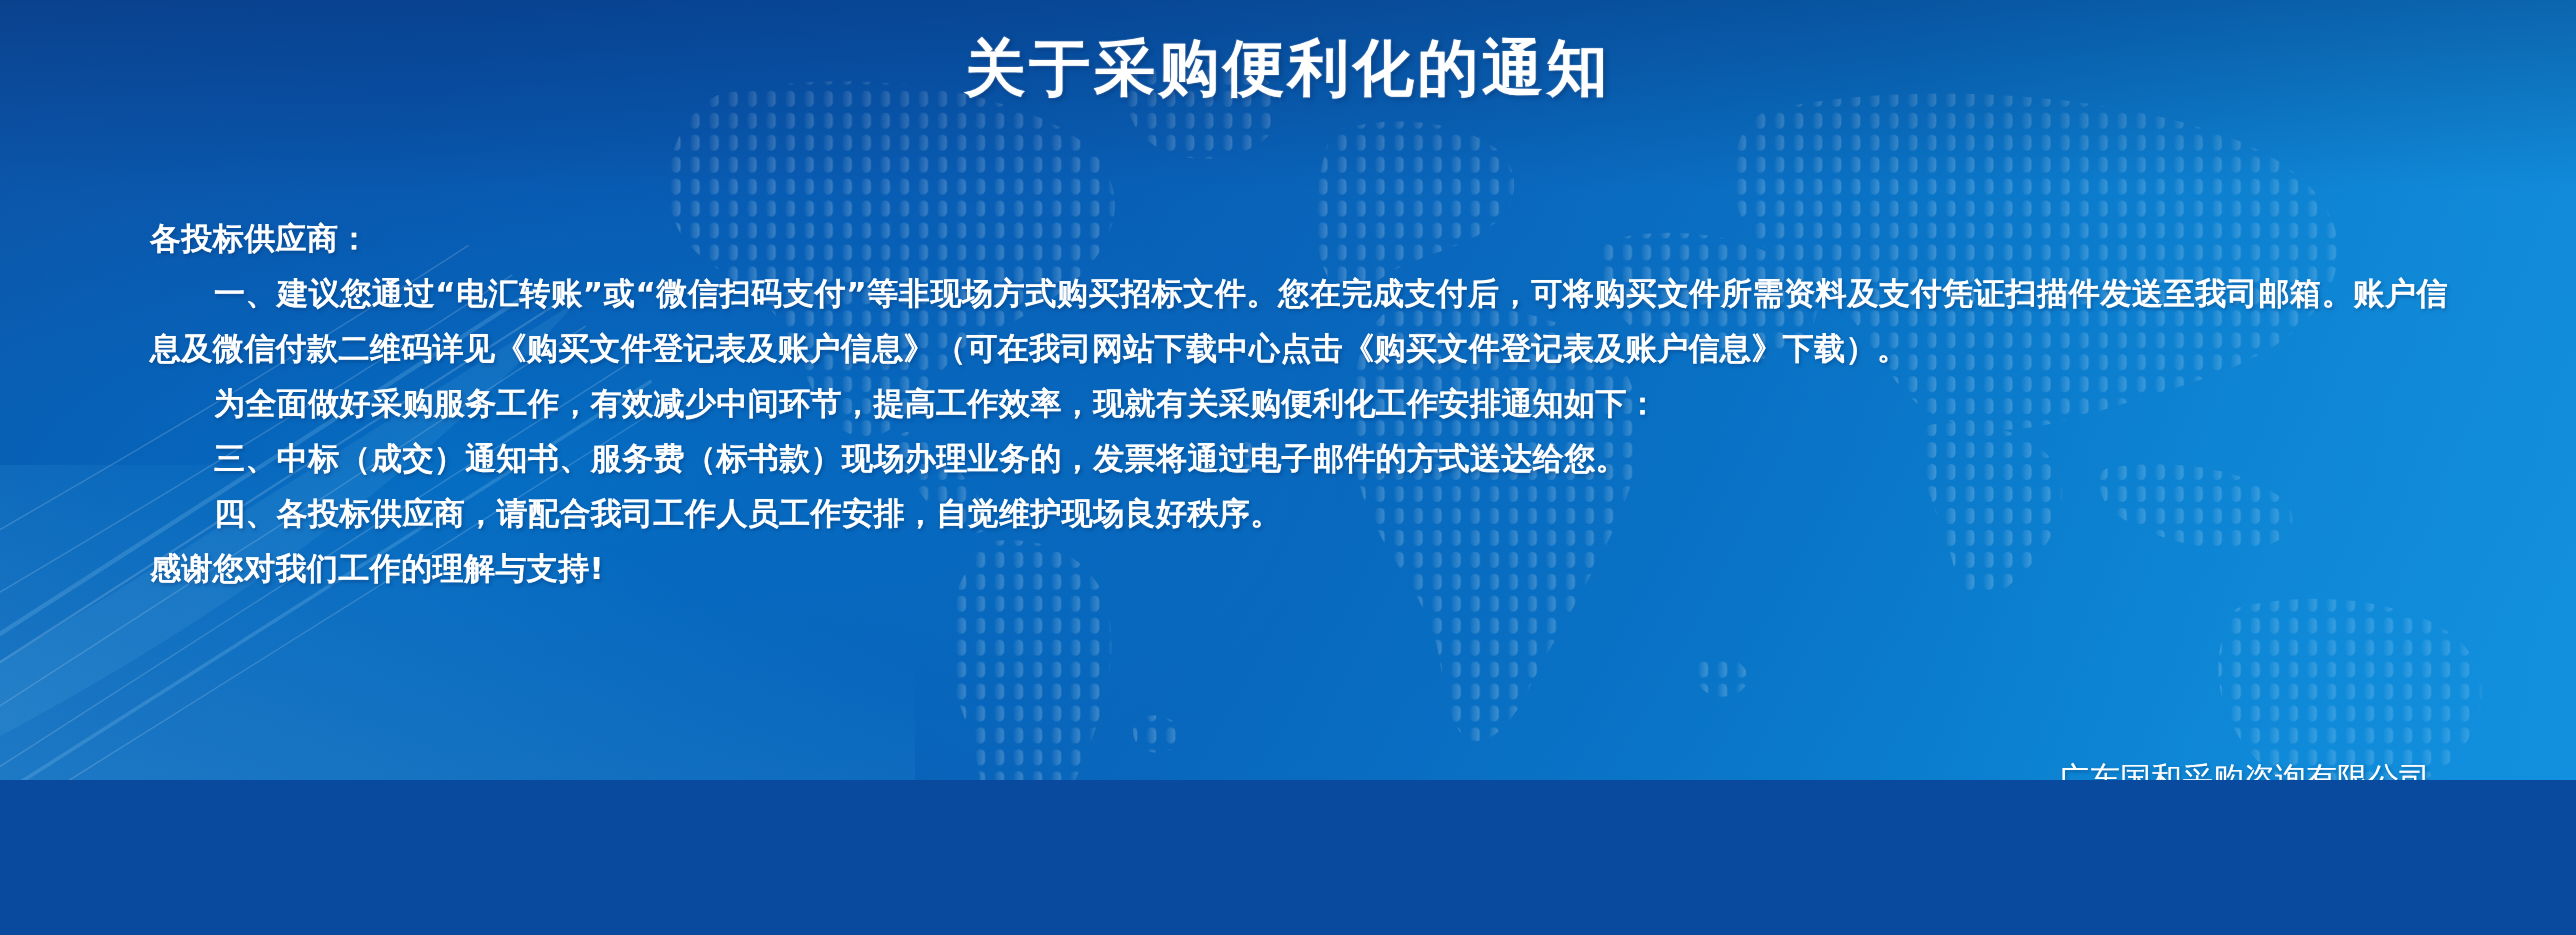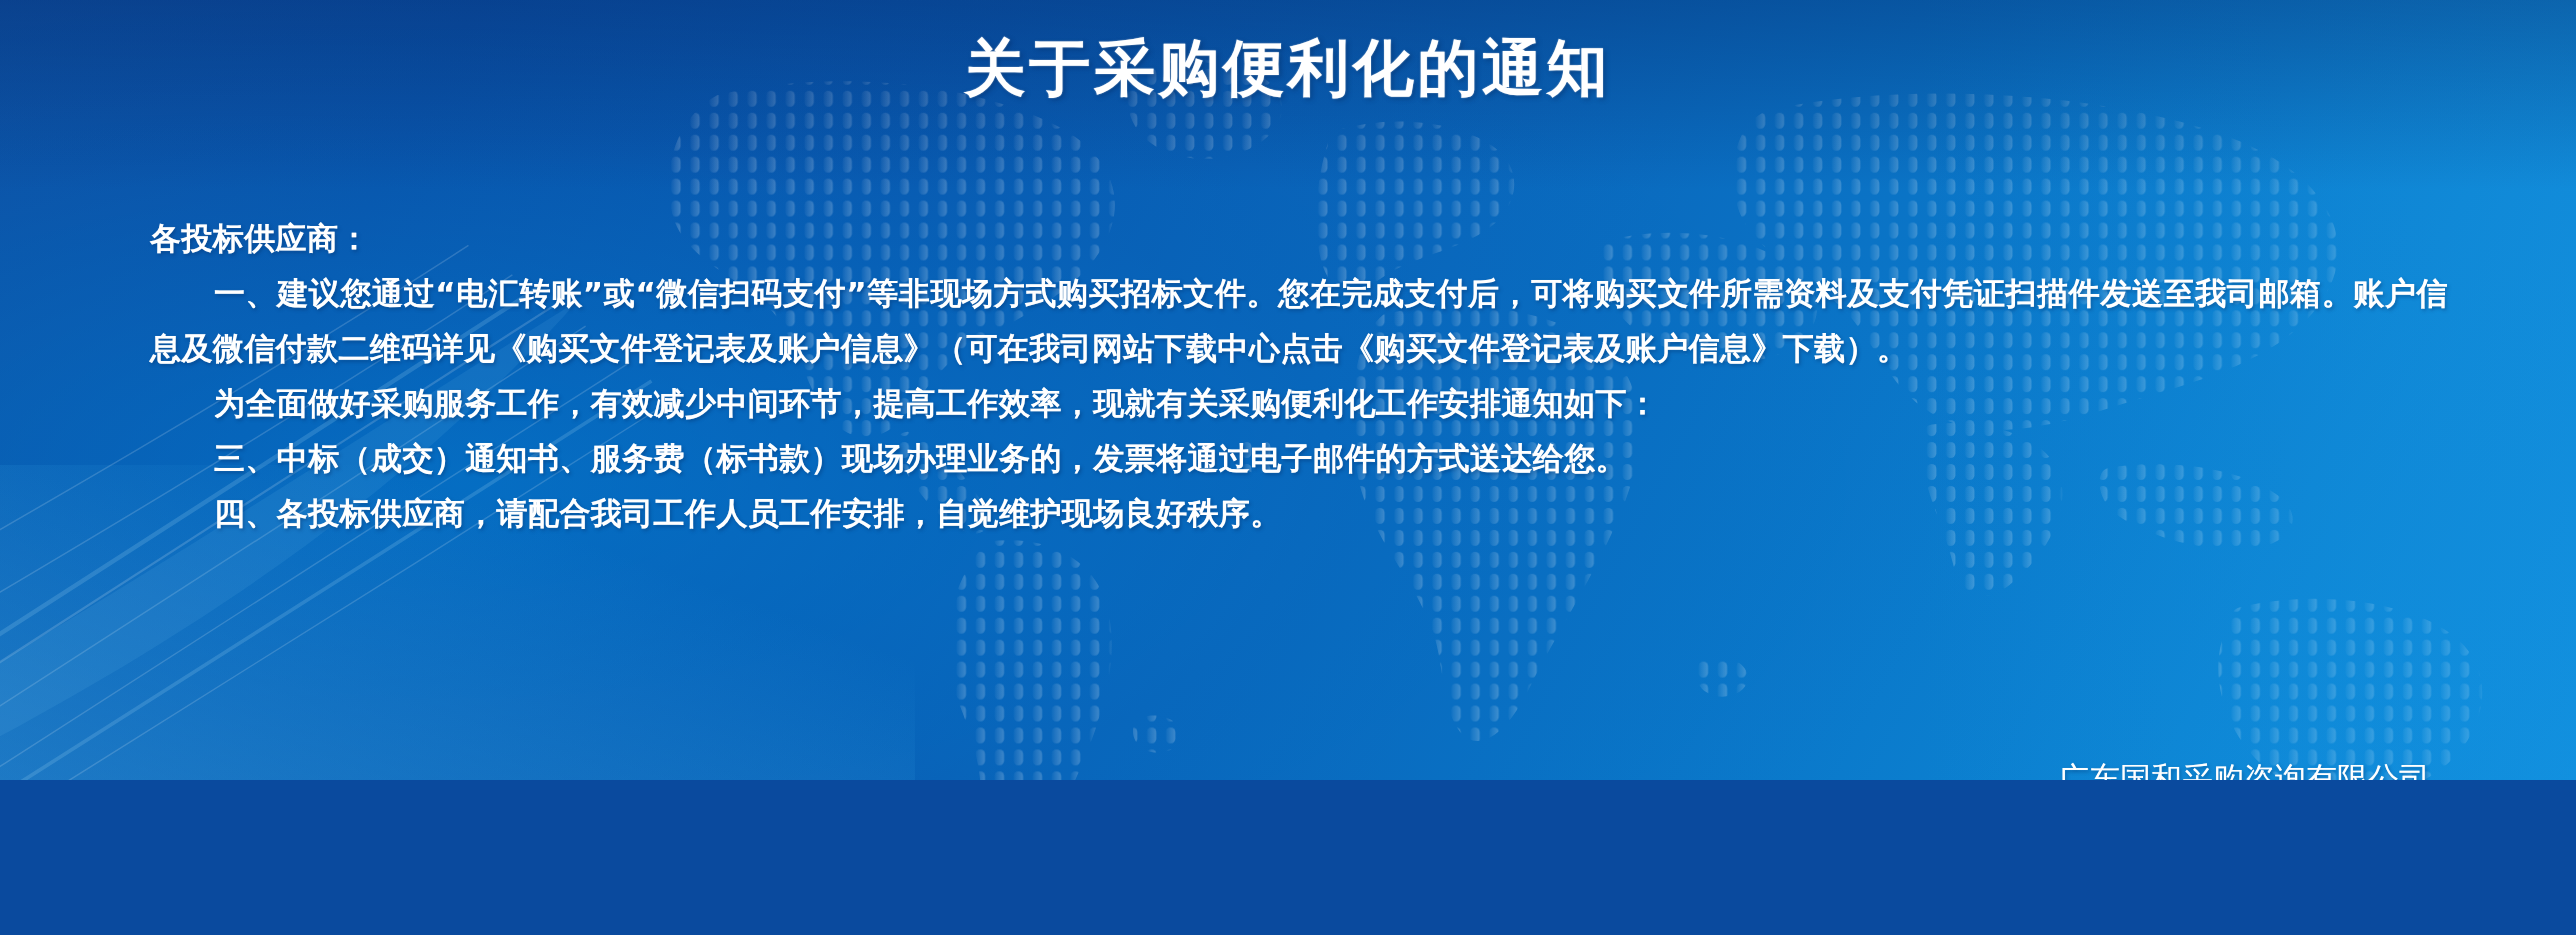--- a/index.html
+++ b/index.html
@@ -210,20 +210,21 @@
   <div class="content">
 
     <div class="title">关于采购便利化的通知</div>
 
     <div class="body-block">
       <p class="para nojust">各投标供应商：</p>
       <p class="para indent">一、建议您通过“电汇转账”或“微信扫码支付”等非现场方式购买招标文件。您在完成支付后，可将购买文件所需资料及支付凭证扫描件发送至我司邮箱。账户信息及微信付款二维码详见《购买文件登记表及账户信息》（可在我司网站下载中心点击《购买文件登记表及账户信息》下载）。</p>
       <p class="para indent">为全面做好采购服务工作，有效减少中间环节，提高工作效率，现就有关采购便利化工作安排通知如下：</p>
       <p class="para indent nojust">三、中标（成交）通知书、服务费（标书款）现场办理业务的，发票将通过电子邮件的方式送达给您。</p>
       <p class="para indent nojust">四、各投标供应商，请配合我司工作人员工作安排，自觉维护现场良好秩序。</p>
+      <p class="para nojust">感谢您对我们工作的理解与支持!</p>
     </div>
 
     <div class="sign-block">
       <div class="sign-line">广东国和采购咨询有限公司</div>
       <div class="sign-line">2026年1月1日</div>
     </div>
 
   </div>
 </div>
 

